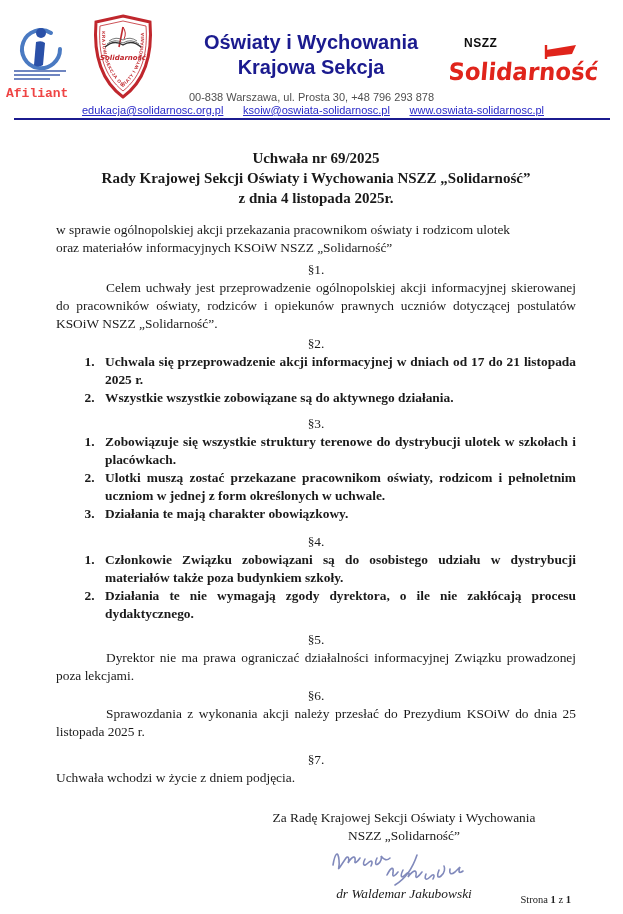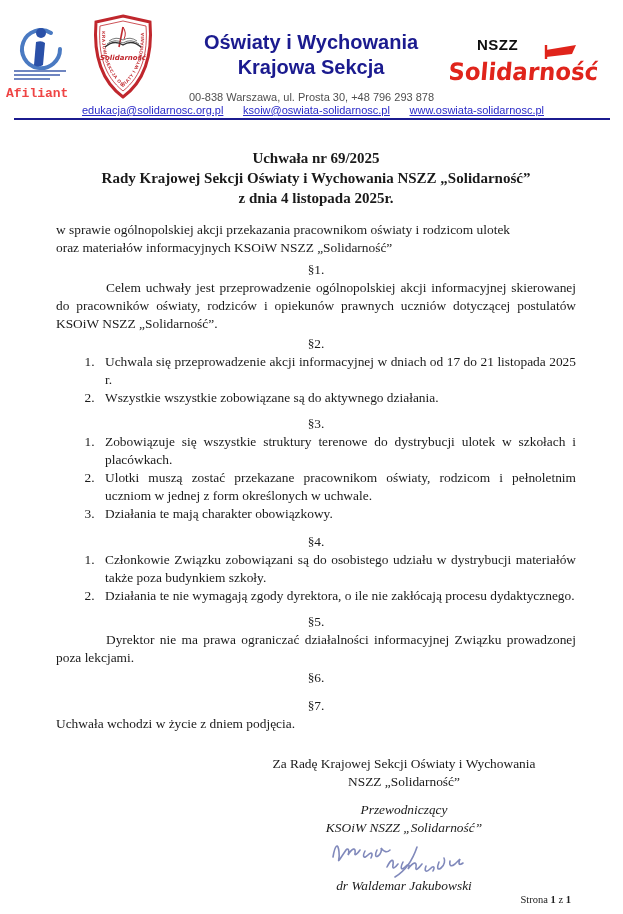--- a/index.html
+++ b/index.html
@@ -13,40 +13,40 @@
   .ei-lines { position:absolute; left:14px; top:70px; width:52px; }
   .ei-lines div { height:2px; background:#6f85c0; margin-bottom:2px; }
   .ei-lines div:nth-child(2){ width:88%; }
   .ei-lines div:nth-child(3){ width:70%; }
   .afiliant { position:absolute; left:6px; top:86px; color:#ef4444; font-family:Liberation Mono, monospace; font-weight:bold; font-size:13px; }
   .shield { position:absolute; left:88px; top:13px; }
   .org-title { position:absolute; left:168px; top:30px; width:286px; text-align:center;
                color:#1b1b8f; font-family:"Liberation Sans", sans-serif; font-weight:bold;
                font-size:20px; line-height:25px; }
   .nszz { position:absolute; left:464px; top:36px; font-family:"Liberation Sans", sans-serif;
-          font-weight:bold; font-size:15px; color:#0e0e0e; letter-spacing:0.5px;margin-left:13px; }
+          font-weight:bold; font-size:12px; color:#0e0e0e; letter-spacing:0.5px; }
   .solid-logo { position:absolute; left:450px; top:42px; }
   .address { position:absolute; top:91px; left:60px; right:60px; text-align:center;
              font-family:"Liberation Sans", sans-serif; font-size:11px; color:#4f4f4f; }
   .links { position:absolute; top:104px; left:82px; width:462px; display:flex;
            justify-content:space-between; font-family:"Liberation Sans", sans-serif; font-size:11px; }
   .links a { color:#2a2ac8; text-decoration:underline; }
   .rule { position:absolute; top:118px; left:14px; right:13px; height:2px; background:#1b1b8f; }
 
   
   .content { margin:0 47px 0 56px; font-size:13.4px; line-height:18px; text-align:justify; }
   .doc-title { margin-top:26px; text-align:center; font-weight:bold; font-size:15px; line-height:20px; }
   .subject { margin-top:13px; text-align:left; line-height:18px; }
   .sec-head { text-align:center; }
   .mt4 { margin-top:4px; } .mt2 { margin-top:2px; } .mt8 { margin-top:8px; }
   .mt10 { margin-top:10px; }
   .para { text-indent:50px; }
   .para.no-indent { text-indent:0; }
   ol { margin:0; padding-left:42px; }
-  ol li { padding-left:7px; text-align:justify; }
+  ol li { padding-left:7px; text-align:justify;font-weight:bold; }
 
   
   .closing { margin-top:22px; margin-left:auto; margin-right:14px; width:316px; text-align:center; line-height:18px; }
   .role { margin-top:10px; font-style:italic; }
   .sig-svg { display:block; margin:0 auto -4px auto; }
   .signer { font-style:italic; }
   .page-num { position:absolute; right:52px; bottom:9px; font-size:10.5px; color:#222; }
   .page-num b { font-weight:bold; }
 </style>
 </head>
@@ -139,31 +139,28 @@
     <div class="sec-head mt10">§4.</div>
     <ol>
       <li>Członkowie Związku zobowiązani są do osobistego udziału w dystrybucji materiałów także poza budynkiem szkoły.</li>
       <li>Działania te nie wymagają zgody dyrektora, o ile nie zakłócają procesu dydaktycznego.</li>
     </ol>
 
     <div class="sec-head mt8">§5.</div>
     <p class="para">Dyrektor nie ma prawa ograniczać działalności informacyjnej Związku prowadzonej poza lekcjami.</p>
 
     <div class="sec-head mt2">§6.</div>
+    <p class="para">Sprawozdania z wykonania akcji należy przesłać do Prezydium KSOiW do dnia 25 listopada 2025 r.</p>
 
     <div class="sec-head mt10">§7.</div>
     <p class="para no-indent">Uchwała wchodzi w życie z dniem podjęcia.</p>
 
     <div class="closing">
       <div>Za Radę Krajowej Sekcji Oświaty i Wychowania</div>
       <div>NSZZ „Solidarność”</div>
-      <div class="role">
-        <div>Przewodniczący</div>
-        <div>KSOiW NSZZ „Solidarność”</div>
-      </div>
       <svg class="sig-svg" width="190" height="44" viewBox="0 0 190 44">
         <g fill="none" stroke="#8089bb" stroke-width="1.6" stroke-linecap="round">
           <path d="M24,20 c2,-12 5,-15 6,-5 c1,7 -2,11 1,7 l6,-9 c2,-3 4,1 2,5 c4,-7 8,-8 7,-2 c-1,4 3,0 5,-3 m5,1 c-3,6 -1,8 3,4 c4,-4 5,-1 3,3 m6,-8 c-2,4 -2,8 1,6 c3,-2 4,-6 3,-8 c3,4 6,5 9,2"></path>
           <path d="M78,30 c4,-8 7,-9 6,-2 c-1,5 2,3 5,-1 m5,-2 c-3,6 -2,9 2,5 c4,-4 5,-2 3,2 c5,-7 9,-8 8,-2 c-1,5 3,1 6,-3 m4,2 c-2,5 0,7 4,3 c4,-4 5,-2 3,2 m6,-9 c-2,5 -2,9 2,6 c4,-3 4,-8 3,-10 m6,3 c-1,5 1,6 5,3 l5,-5 c-2,5 -1,7 3,4"></path>
           <path d="M86,40 c10,-6 18,-18 22,-30"></path>
         </g>
       </svg>
       <div class="signer">dr Waldemar Jakubowski</div>
     </div>
   </div>

